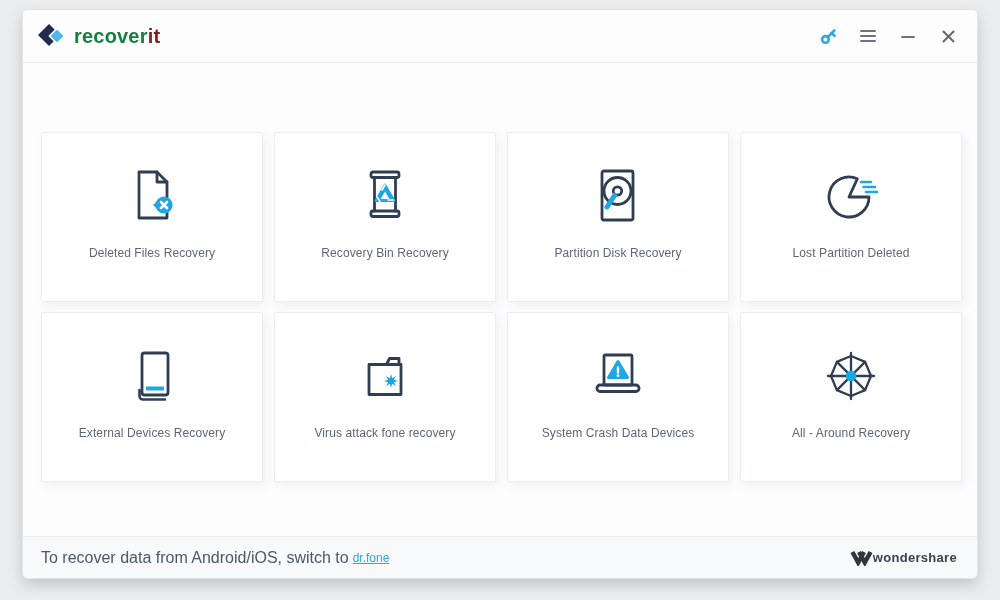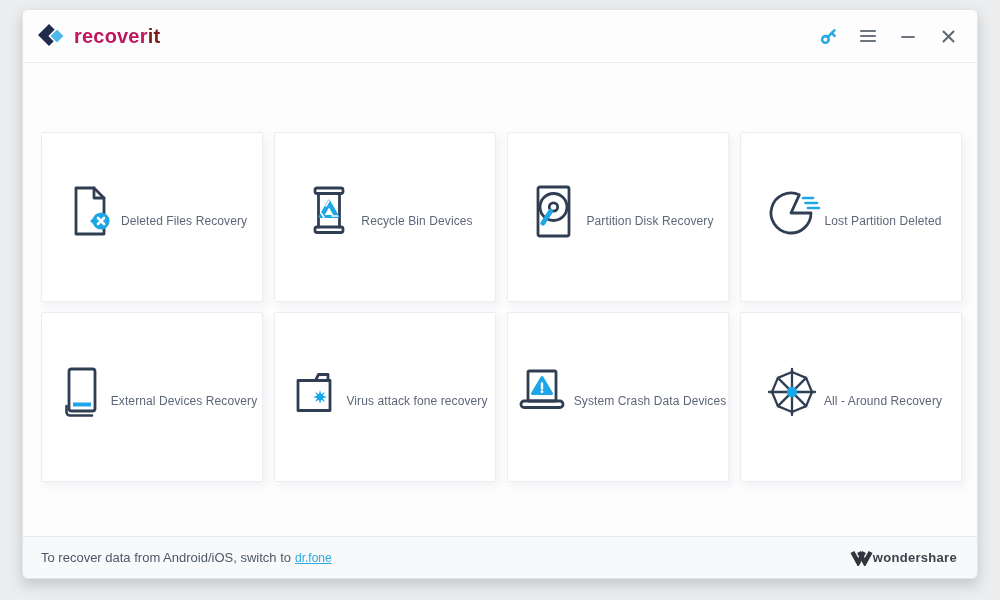--- a/index.html
+++ b/index.html
@@ -25,21 +25,21 @@
     height: 53px;
     flex: 0 0 auto;
     display: flex;
     align-items: center;
     padding: 0 16px 0 15px;
     border-bottom: 1px solid #e9ebee;
     background: #fdfdfe;
   }
   .brand { display:flex; align-items:center; gap:9px; }
   .brand-text { font-size: 20px; font-weight: bold; letter-spacing: 0.2px; }
-  .brand-text .p1 { color: #be185d; }
+  .brand-text .p1 { color: #15803d; }
   .brand-text .p2 { color: #7f1d1d; }
   .titlebar-actions {
     margin-left: auto;
     display: flex;
     align-items: center;
     gap: 14px;
   }
   .tb-btn {
     width: 26px; height: 26px;
     display: flex; align-items: center; justify-content: center;
@@ -59,21 +59,21 @@
     grid-template-columns: repeat(4, 222px);
     grid-auto-rows: 170px;
     gap: 10px 11px;
   }
   .card {
     background: #ffffff;
     border: 1px solid #ededf0;
     border-radius: 2px;
     box-shadow: 3px 4px 8px rgba(130,140,160,0.10);
     display: flex;
-    flex-direction: row;
+    flex-direction: column;
     align-items: center;
     justify-content: center;
     padding-bottom: 10px;
     cursor: pointer;
   }
   .card .icon-wrap { height: 64px; display:flex; align-items:center; justify-content:center; }
   .card .label {
     margin-top: 18px;
     font-size: 12px;
     color: #5d6678;
@@ -83,21 +83,21 @@
   
   .footer {
     flex: 0 0 auto;
     height: 42px;
     border-top: 1px solid #e9ebee;
     background: #f8f9fb;
     display: flex;
     align-items: center;
     padding: 0 20px 0 18px;
   }
-  .footer-text { font-size: 13px; color: #4d5868; }
+  .footer-text { font-size: 16px; color: #4d5868; }
   .footer-link {
     font-size: 12px;
     color: #2aa9e2;
     text-decoration: underline;
     margin-left: 4px;
     cursor: pointer;
   }
   .ws-brand {
     margin-left: auto;
     display: flex;
@@ -185,21 +185,21 @@
             </g>
             <path d="M32 20.5 L41.5 37 H22.5 Z" fill="#1ea6e6" stroke="#1ea6e6" stroke-width="2" stroke-linejoin="round"></path>
             <path d="M32 27.5 L36.3 35 H27.7 Z" fill="#ffffff"></path>
             <g stroke="#ffffff" stroke-width="1.6" stroke-linecap="round">
               <line x1="32" y1="21" x2="29" y2="26"></line>
               <line x1="40.5" y1="36" x2="35" y2="36"></line>
               <line x1="24" y1="33" x2="27" y2="37.5"></line>
             </g>
           </svg>
         </div>
-        <div class="label">Recycle Bin Devices</div>
+        <div class="label">Recovery Bin Recovery</div>
       </div>
 
       <div class="card">
         <div class="icon-wrap">
           <svg width="64" height="64" viewBox="0 0 64 64">
             <g fill="none" stroke="#303e54" stroke-width="2.8" stroke-linejoin="round">
               <rect x="16" y="7" width="31" height="49" rx="2"></rect>
               <circle cx="31.5" cy="27" r="13.5"></circle>
               <circle cx="31.5" cy="27" r="4.2"></circle>
             </g>

